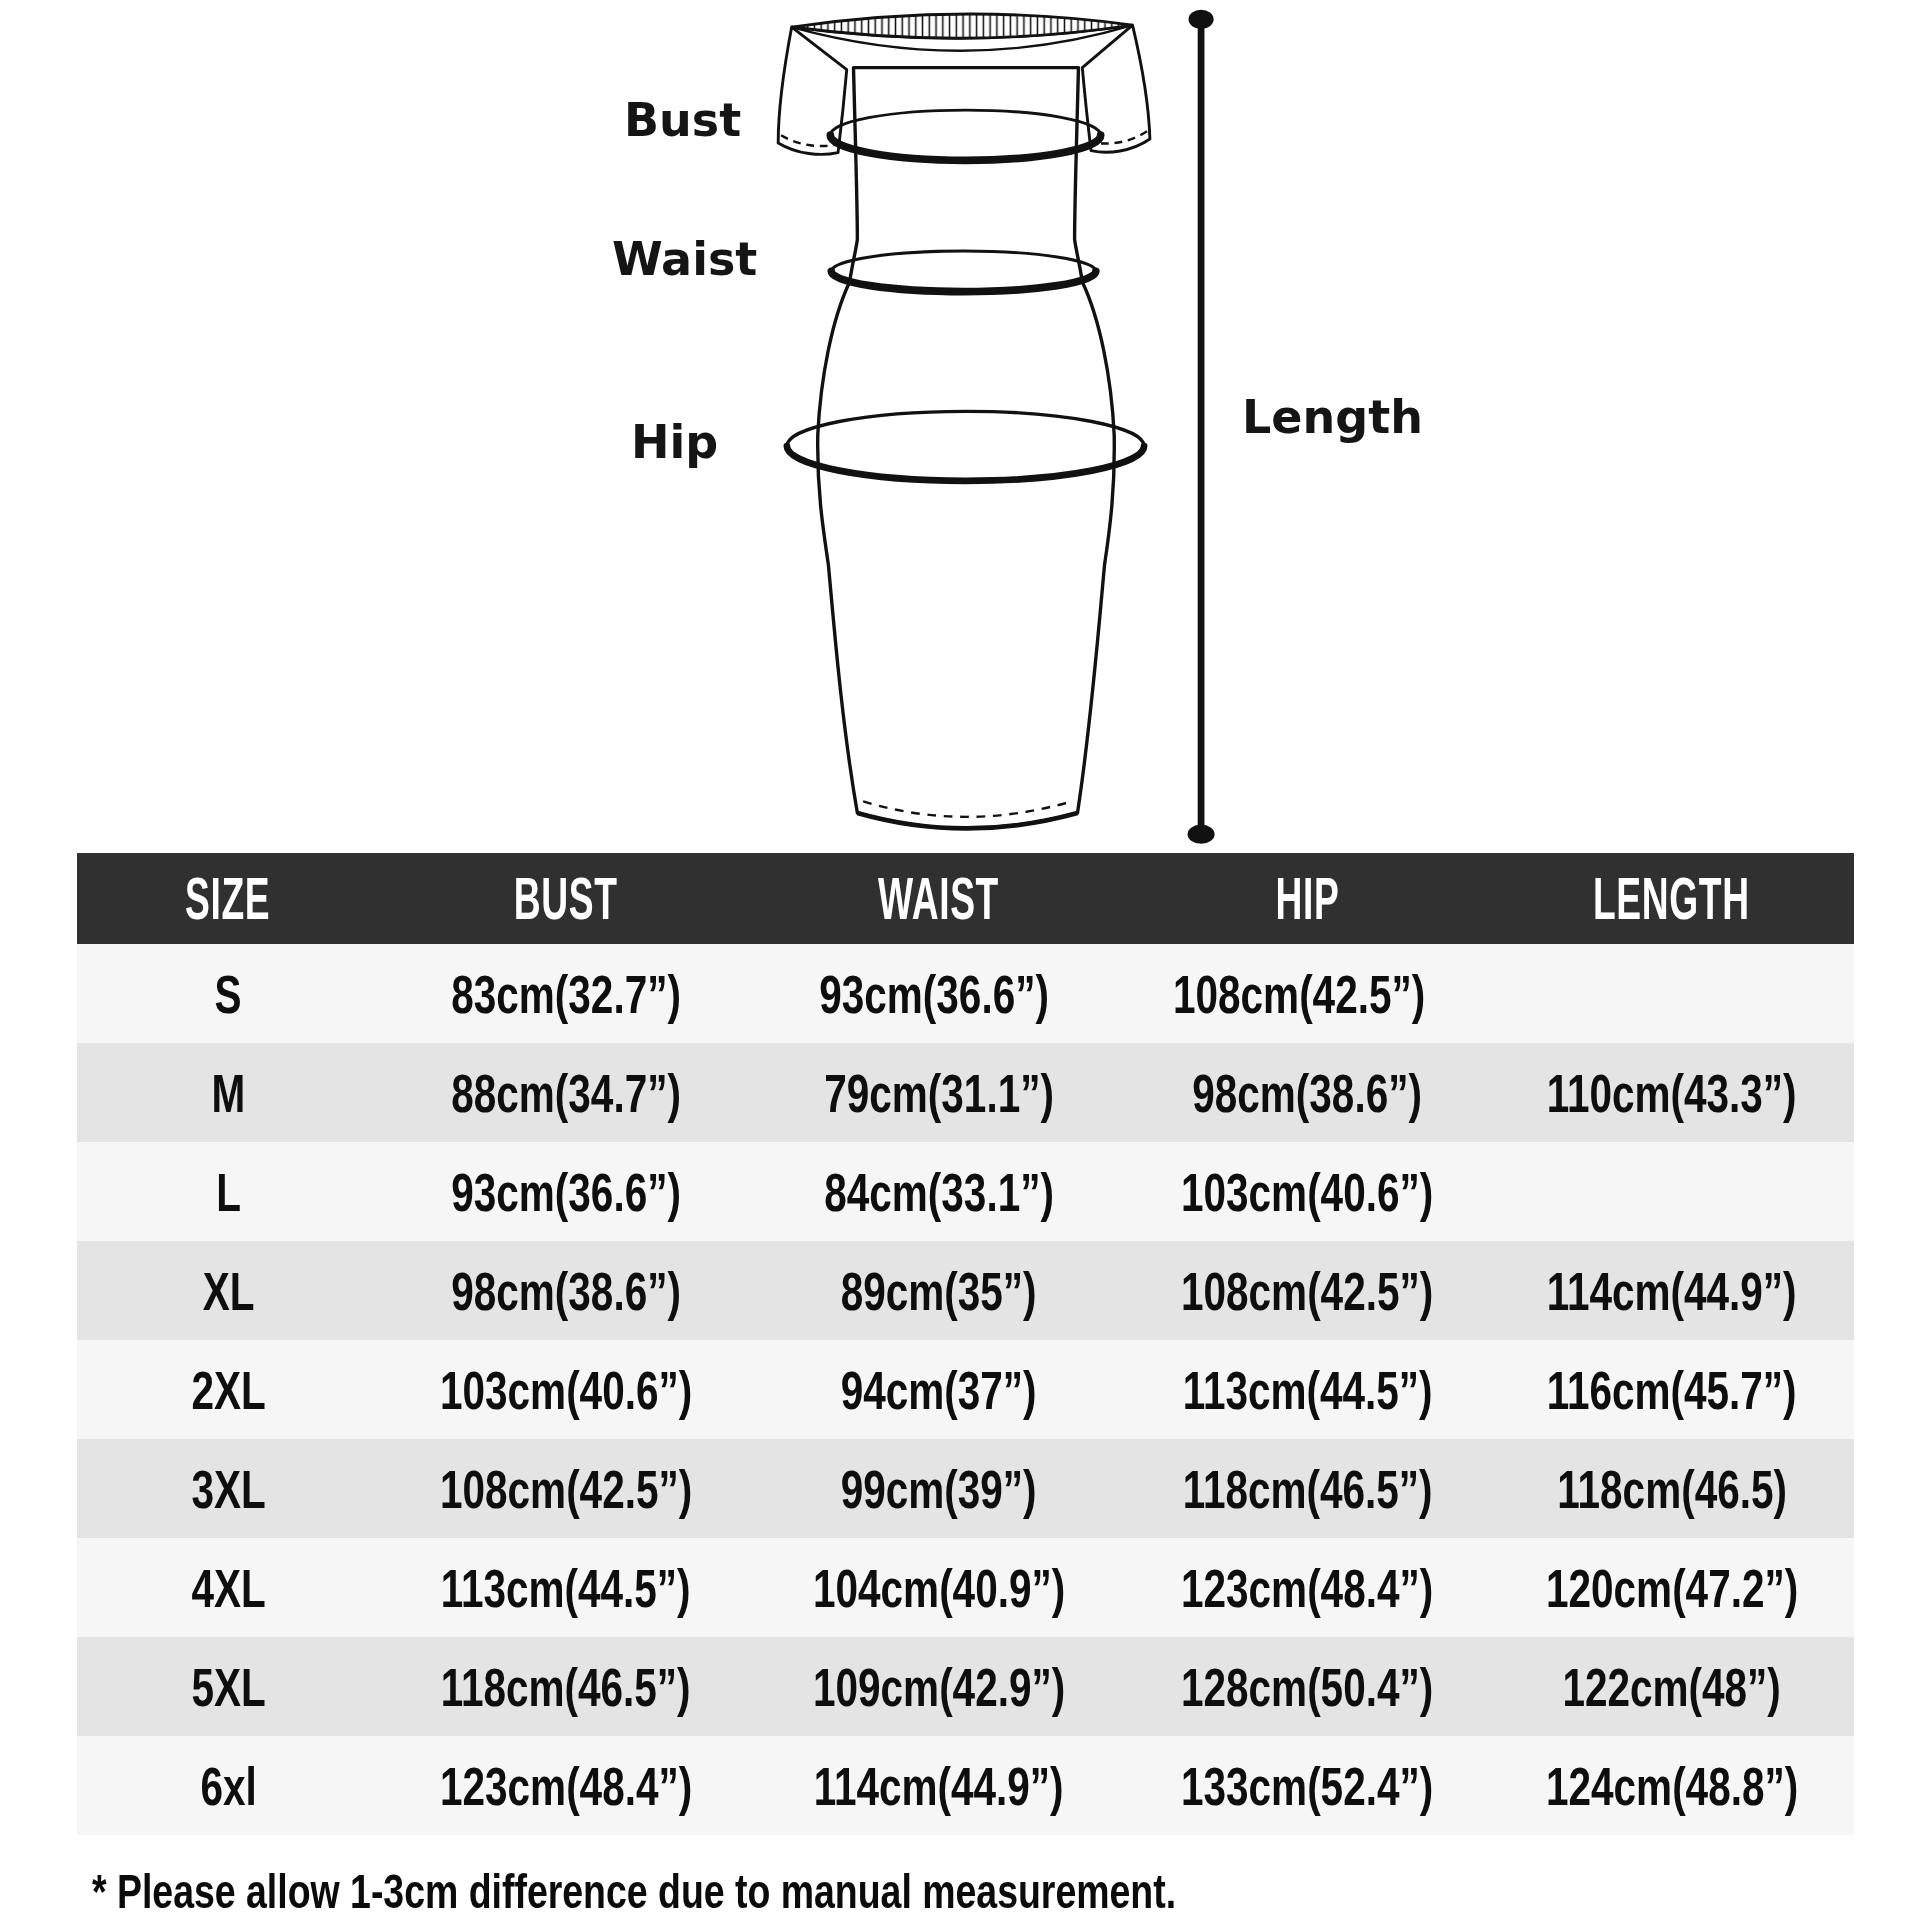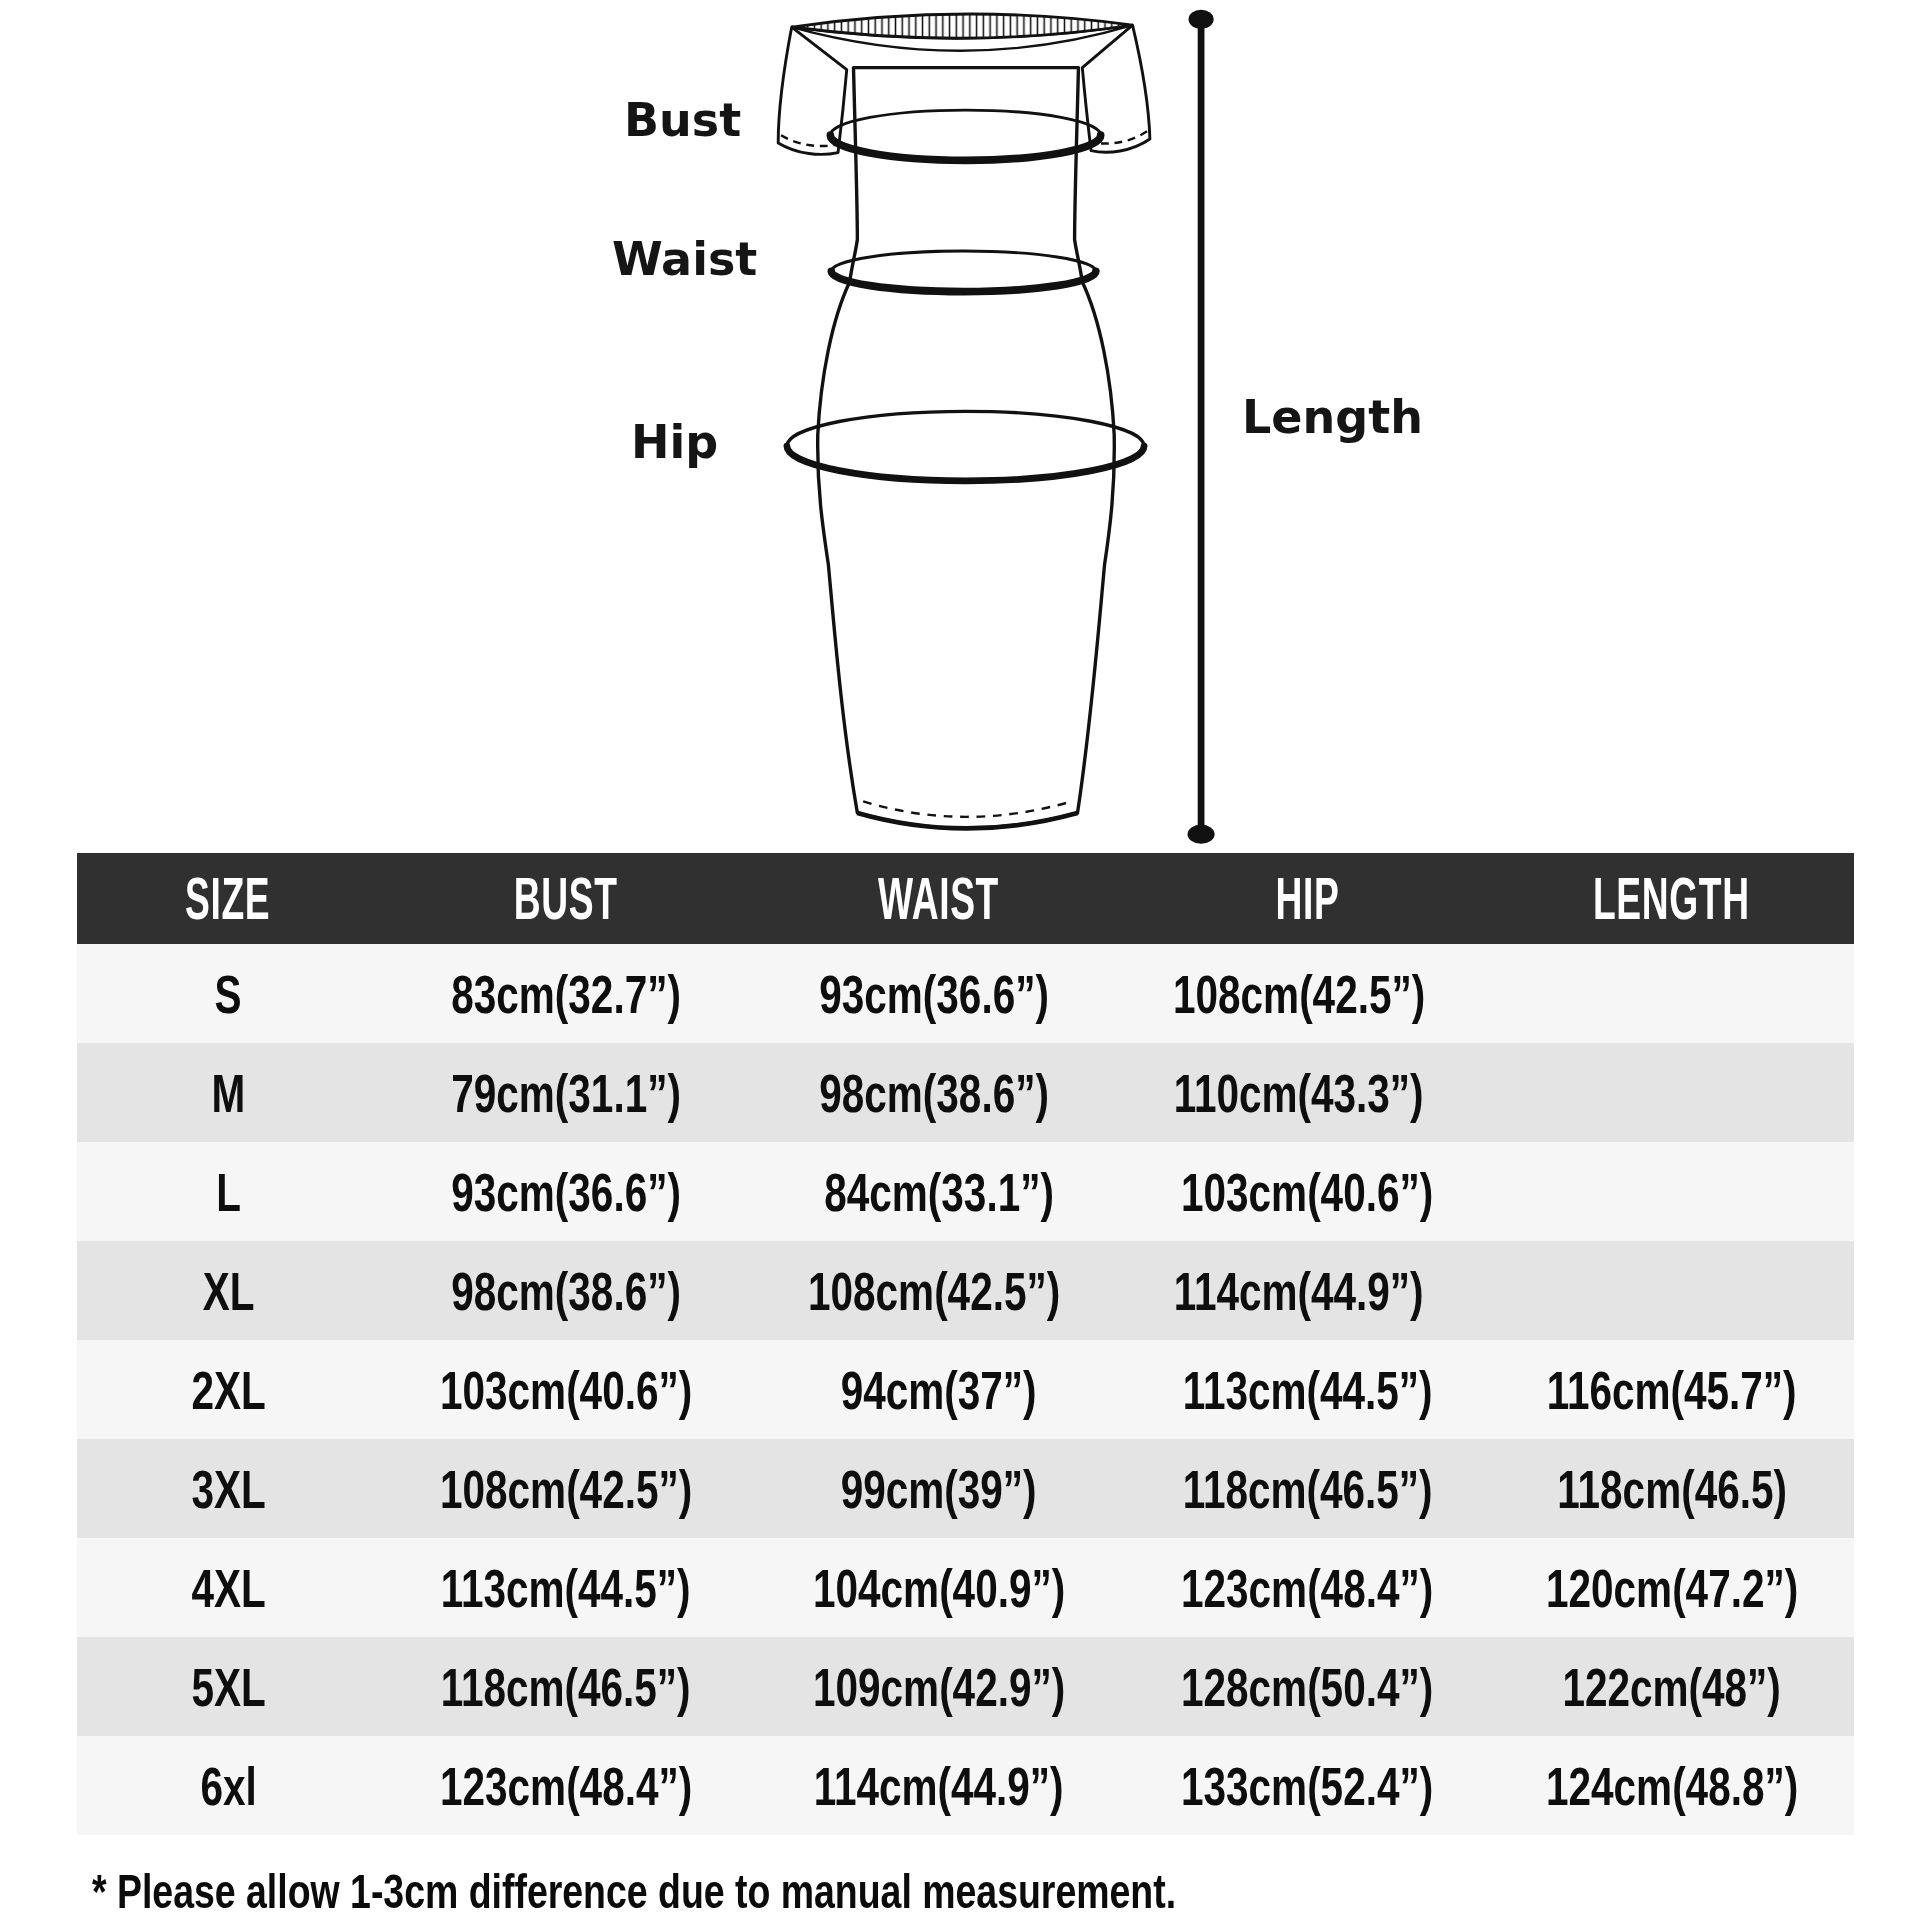--- a/index.html
+++ b/index.html
@@ -162,20 +162,23 @@
           </div>
       <div class="cell c4">
             <span class="cnd">108cm(42.5”)</span>
           </div>
     </div>
 
     <div class="trow dark">
       <div class="cell c0">
             <span class="cnd">M</span>
           </div>
+      <div class="cell c1">
+            <span class="cnd">88cm(34.7”)</span>
+          </div>
       <div class="cell c2">
             <span class="cnd">79cm(31.1”)</span>
           </div>
       <div class="cell c3">
             <span class="cnd">98cm(38.6”)</span>
           </div>
       <div class="cell c4">
             <span class="cnd">110cm(43.3”)</span>
           </div>
     </div>
@@ -194,20 +197,23 @@
             <span class="cnd">103cm(40.6”)</span>
           </div>
     </div>
 
     <div class="trow dark">
       <div class="cell c0">
             <span class="cnd">XL</span>
           </div>
       <div class="cell c1">
             <span class="cnd">98cm(38.6”)</span>
+          </div>
+      <div class="cell c2">
+            <span class="cnd">89cm(35”)</span>
           </div>
       <div class="cell c3">
             <span class="cnd">108cm(42.5”)</span>
           </div>
       <div class="cell c4">
             <span class="cnd">114cm(44.9”)</span>
           </div>
     </div>
 
     <div class="trow light">

